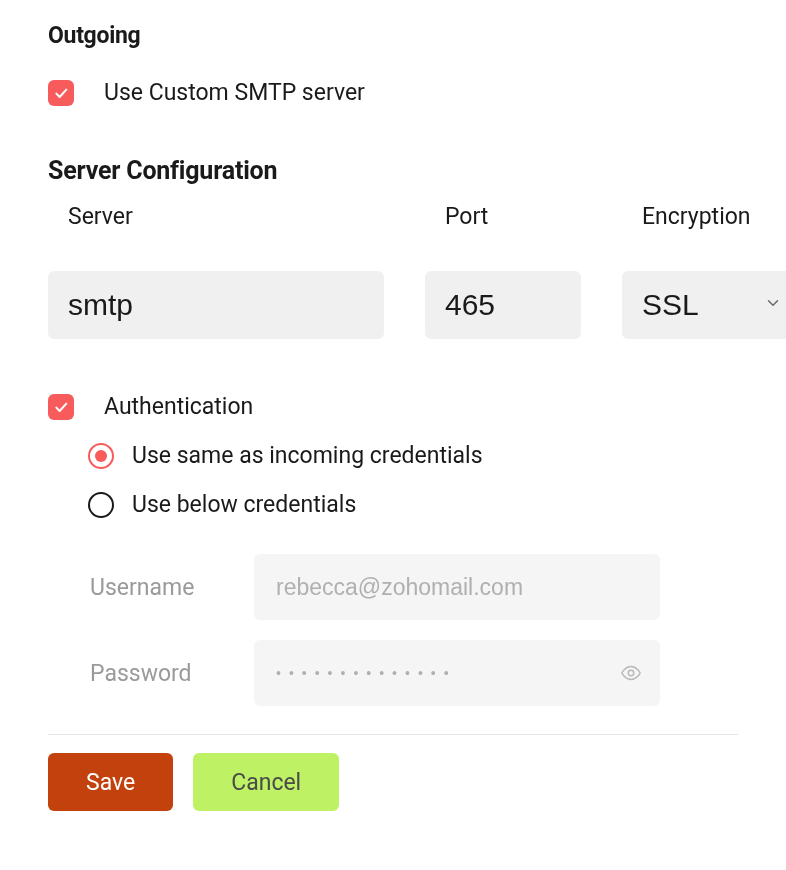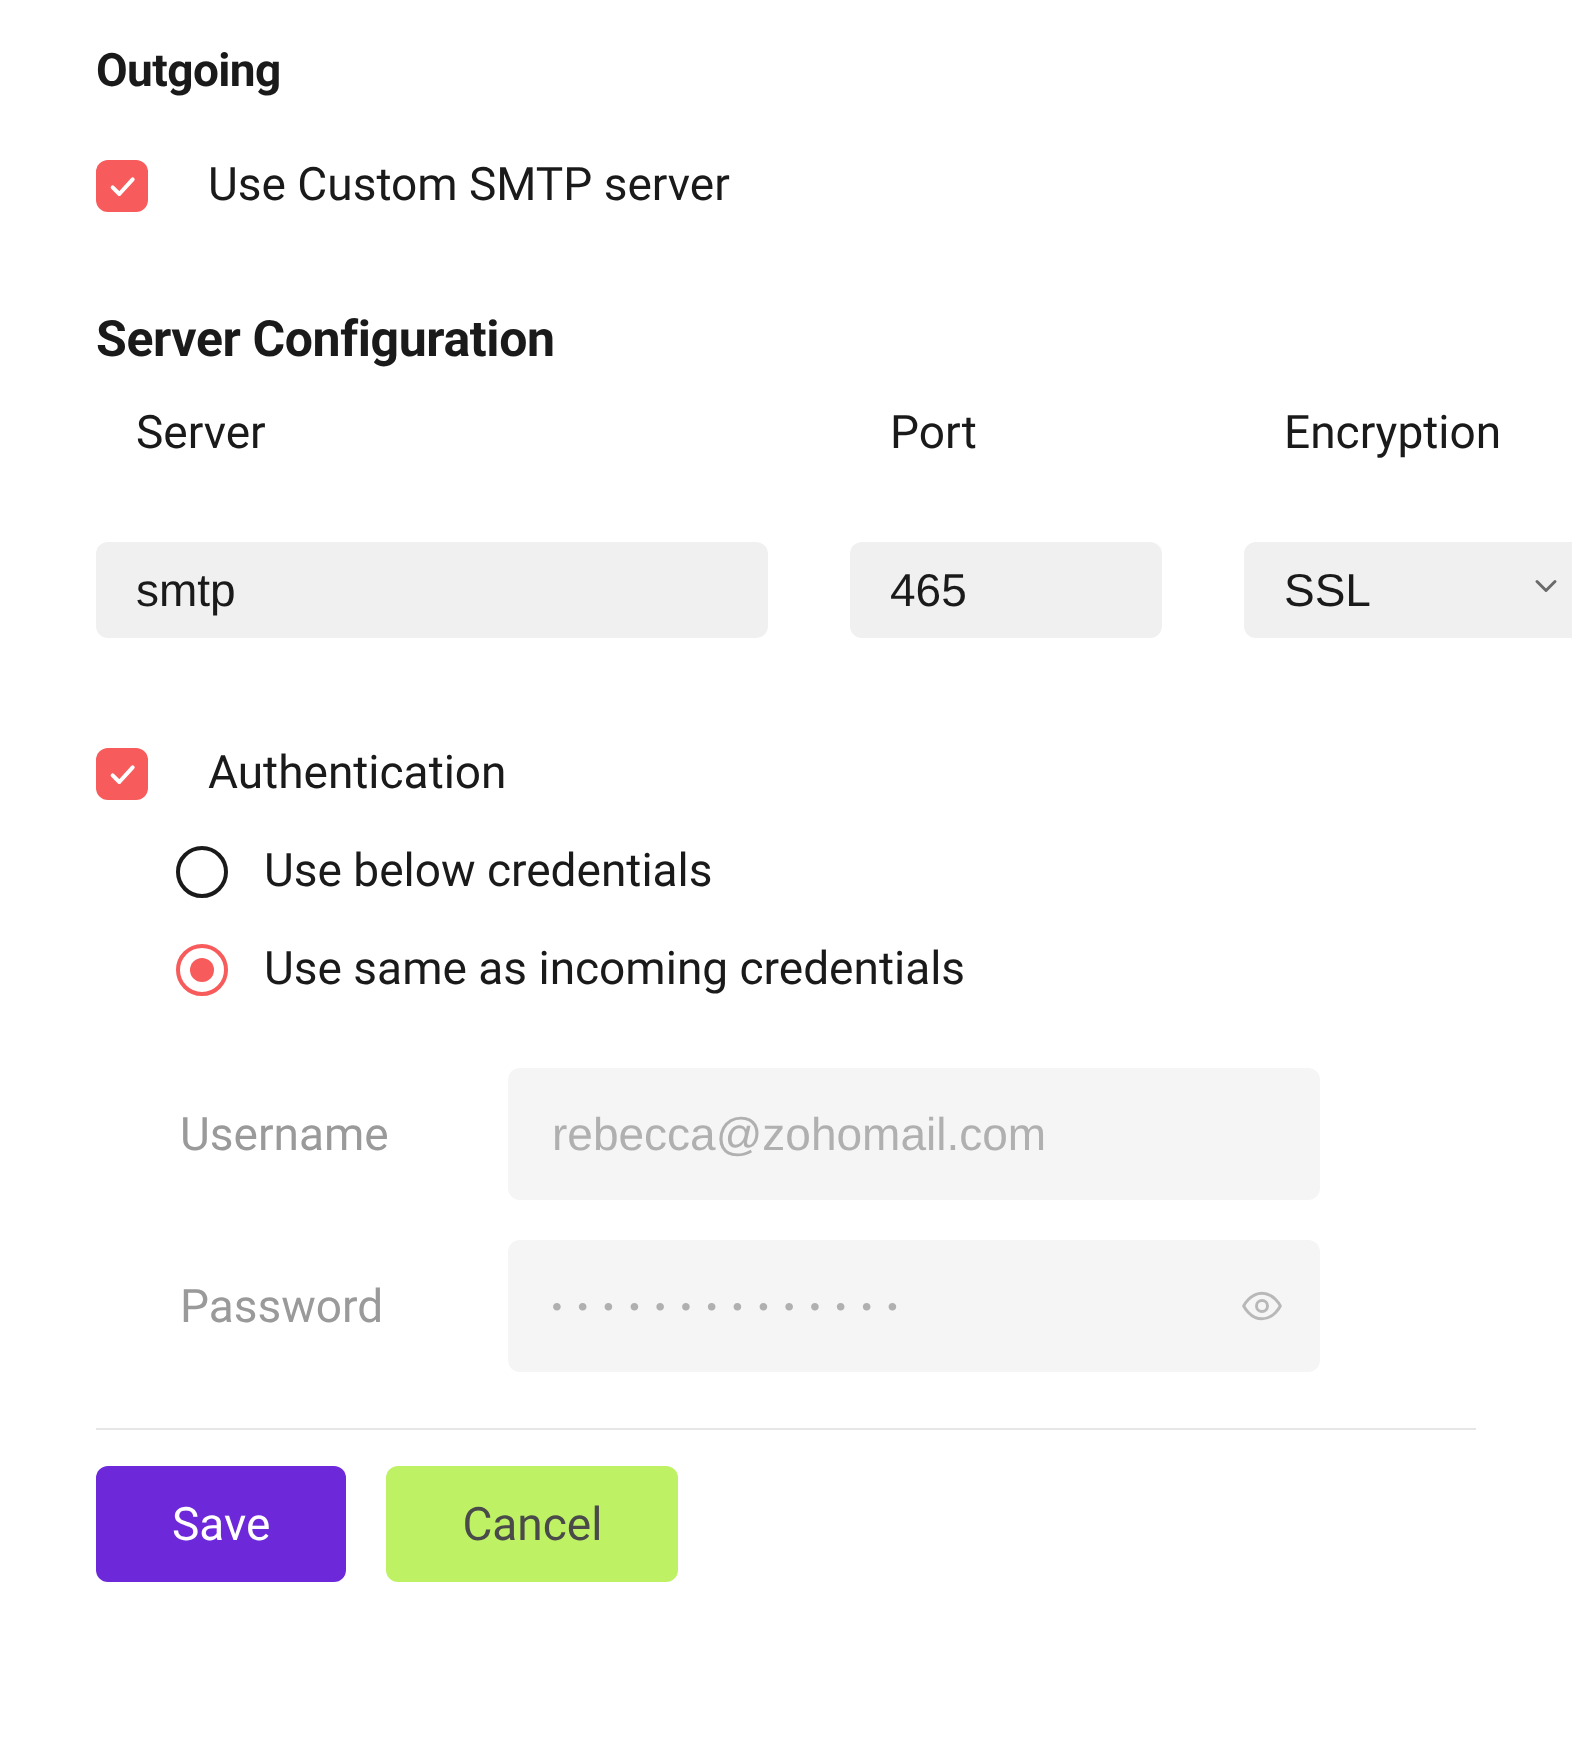--- a/index.html
+++ b/index.html
@@ -72,22 +72,22 @@
   .config-header {
     font-size: 23px;
     font-weight: 400;
     color: #1a1a1a;
     padding-left: 20px;
   }
   .config-input {
     background: #f0f0f0;
     border: none;
     border-radius: 6px;
-    height: 48px;
-    font-size: 23px;
+    height: 68px;
+    font-size: 30px;
     padding: 0 20px;
     color: #1a1a1a;
     width: 100%;
     outline: none;
   }
   .select-wrap {
     position: relative;
     width: 100%;
   }
   .select-wrap .config-input {
@@ -212,21 +212,21 @@
   .btn {
     height: 58px;
     padding: 0 38px;
     font-size: 23px;
     border: none;
     border-radius: 6px;
     cursor: pointer;
     font-family: inherit;
   }
   .btn.primary {
-    background: #6d28d9;
+    background: #c2410c;
     color: #fff;
   }
   .btn.secondary {
     background: #bef264;
     color: #4a4a4a;
   }
 </style>
 </head>
 <body>
 
@@ -267,26 +267,26 @@
       <span class="checkbox checked">
         <svg viewBox="0 0 24 24">
             <polyline points="5 13 10 18 20 7"></polyline>
           </svg>
       </span>
       <span class="check-label">Authentication</span>
     </div>
 
     <div class="radio-group">
       <div class="radio-row">
+        <span class="radio selected"></span>
+        <span class="radio-label">Use same as incoming credentials</span>
+      </div>
+      <div class="radio-row">
         <span class="radio"></span>
         <span class="radio-label">Use below credentials</span>
-      </div>
-      <div class="radio-row">
-        <span class="radio selected"></span>
-        <span class="radio-label">Use same as incoming credentials</span>
       </div>
     </div>
 
     <div class="cred-form">
       <div class="cred-row">
         <span class="cred-label">Username</span>
         <div class="cred-input-wrap">
           <input class="cred-input" type="text" placeholder="rebecca@zohomail.com" style="">
         </div>
       </div>

